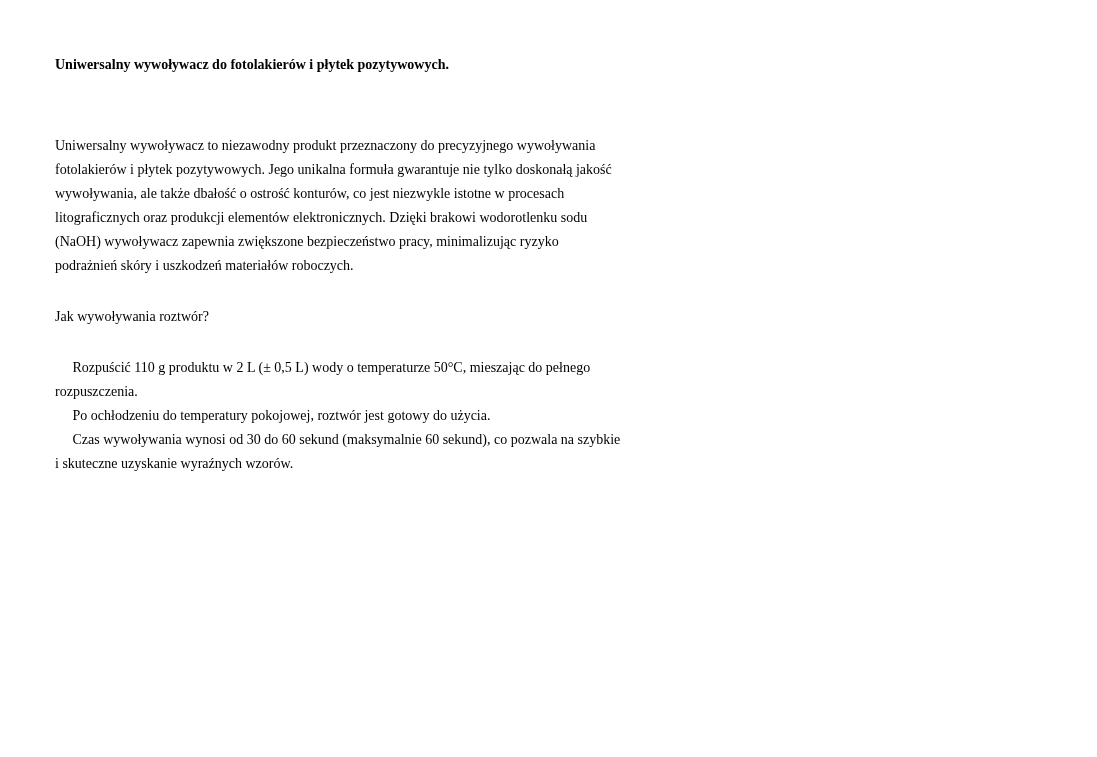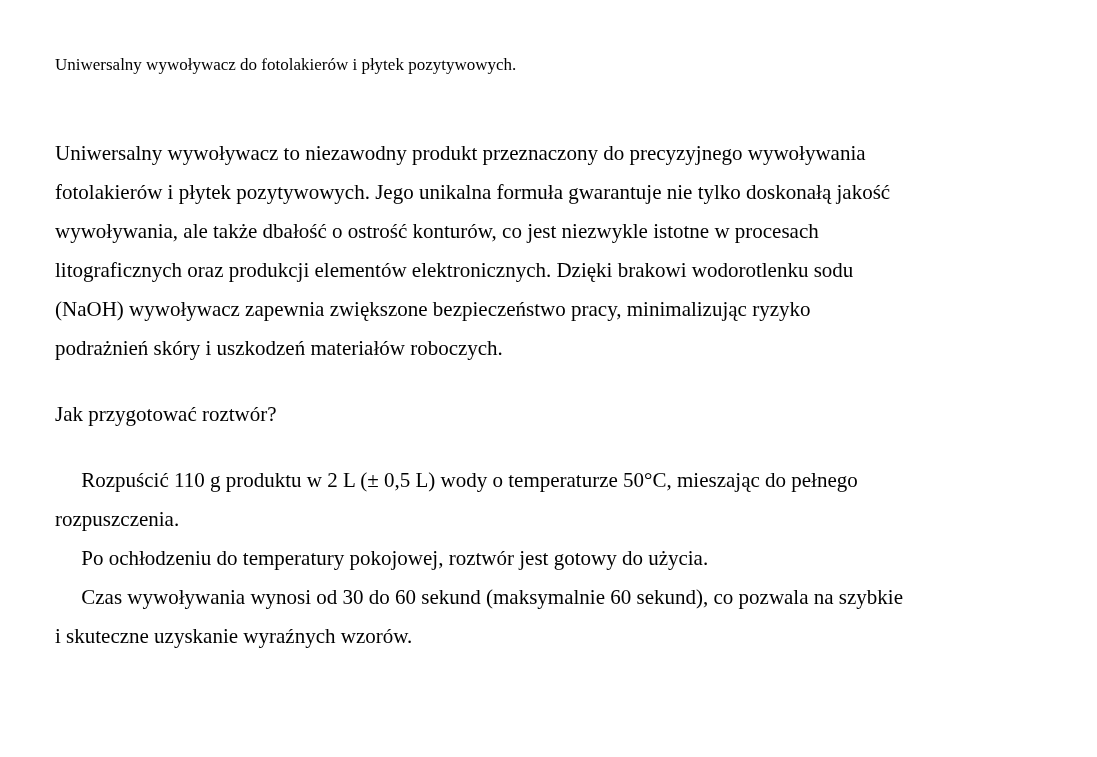--- a/index.html
+++ b/index.html
@@ -13,51 +13,51 @@
     width: 1097px;
     height: 757px;
     box-sizing: border-box;
     background: #ffffff;
     color: #000000;
     font-family: "Liberation Serif", "DejaVu Serif", serif;
     padding: 51px 12px 0 55px;
     overflow: hidden;
   }
   .doc-title {
-    font-size: 17px;
-    font-weight: normal;
+    font-size: 14px;
+    font-weight: bold;
     line-height: 28px;
     margin: 0 0 55px 0;
     white-space: pre-wrap;
   }
   .para {
-    font-size: 21px;
+    font-size: 14px;
     font-weight: normal;
-    line-height: 39px;
+    line-height: 24px;
     margin: 0 0 27px 0;
     white-space: pre-wrap;
   }
   .para:last-child {
     margin-bottom: 0;
   }
 </style>
 </head>
 <body>
 
 <div class="page">
   <h1 class="doc-title">Uniwersalny wywoływacz do fotolakierów i płytek pozytywowych.</h1>
 
   <p class="para">Uniwersalny wywoływacz to niezawodny produkt przeznaczony do precyzyjnego wywoływania
 fotolakierów i płytek pozytywowych. Jego unikalna formuła gwarantuje nie tylko doskonałą jakość
 wywoływania, ale także dbałość o ostrość konturów, co jest niezwykle istotne w procesach
 litograficznych oraz produkcji elementów elektronicznych. Dzięki brakowi wodorotlenku sodu
 (NaOH) wywoływacz zapewnia zwiększone bezpieczeństwo pracy, minimalizując ryzyko
 podrażnień skóry i uszkodzeń materiałów roboczych.</p>
 
-  <p class="para">Jak przygotować roztwór?</p>
+  <p class="para">Jak wywoływania roztwór?</p>
 
 
   <p class="para">     Rozpuścić 110 g produktu w 2 L (± 0,5 L) wody o temperaturze 50°C, mieszając do pełnego
 rozpuszczenia.
      Po ochłodzeniu do temperatury pokojowej, roztwór jest gotowy do użycia.
      Czas wywoływania wynosi od 30 do 60 sekund (maksymalnie 60 sekund), co pozwala na szybkie
 i skuteczne uzyskanie wyraźnych wzorów.</p>
 </div>
 
 </body></html>

